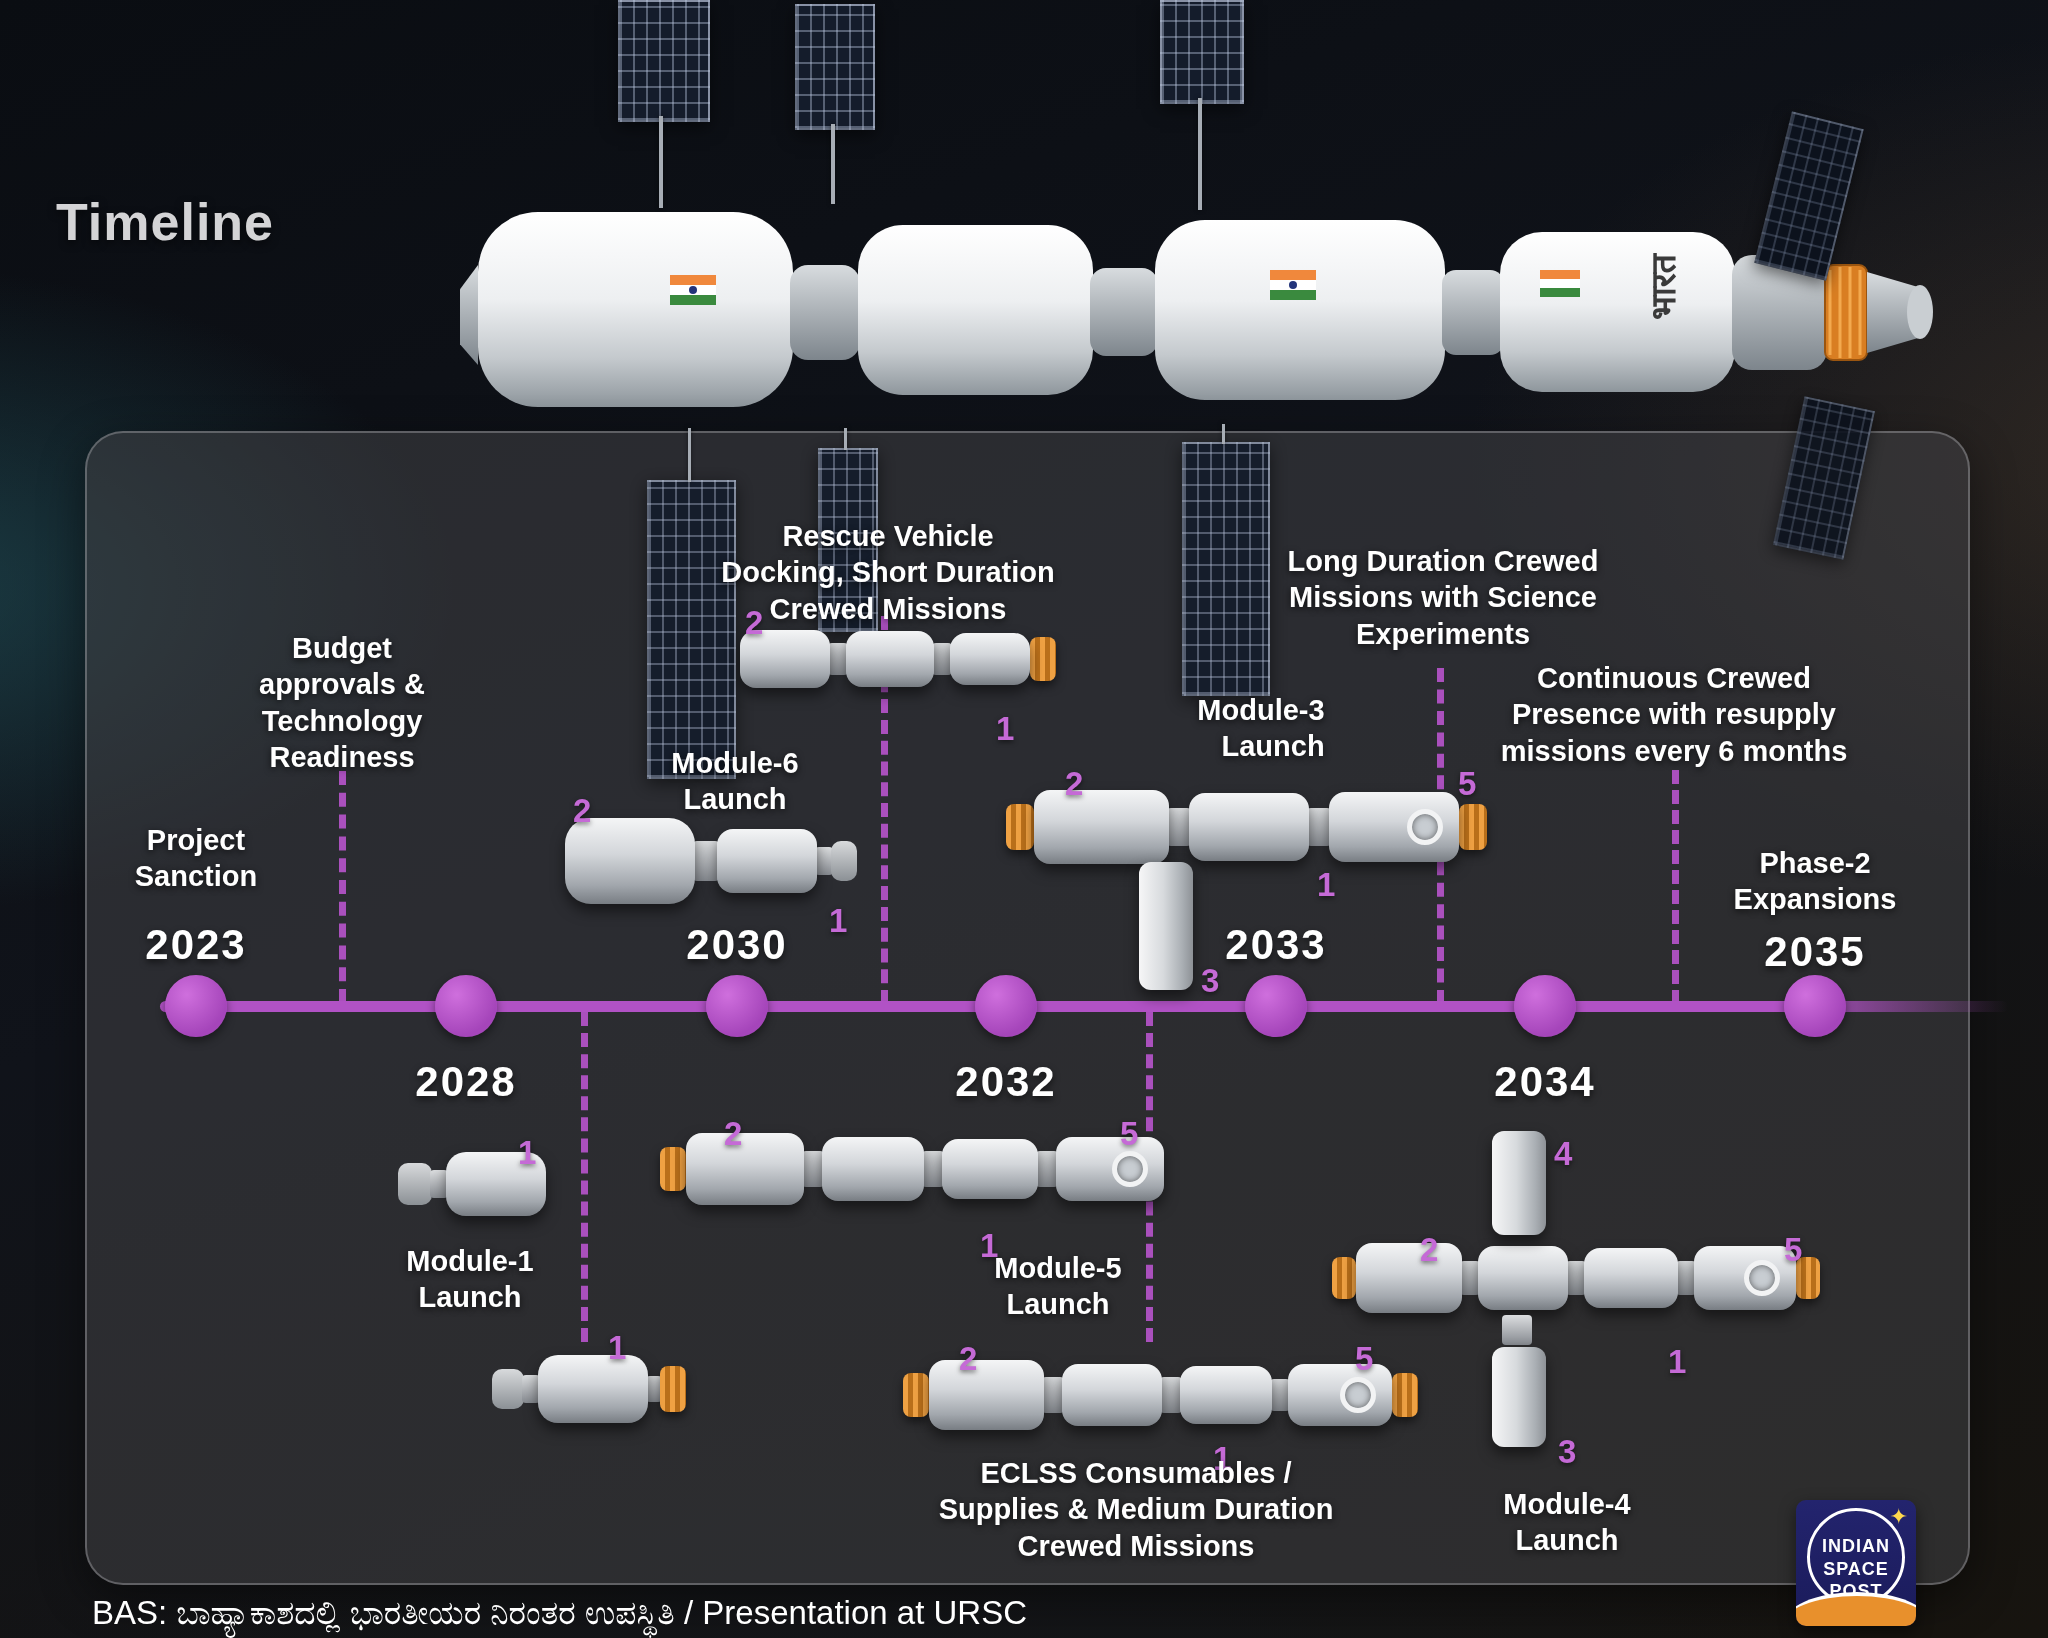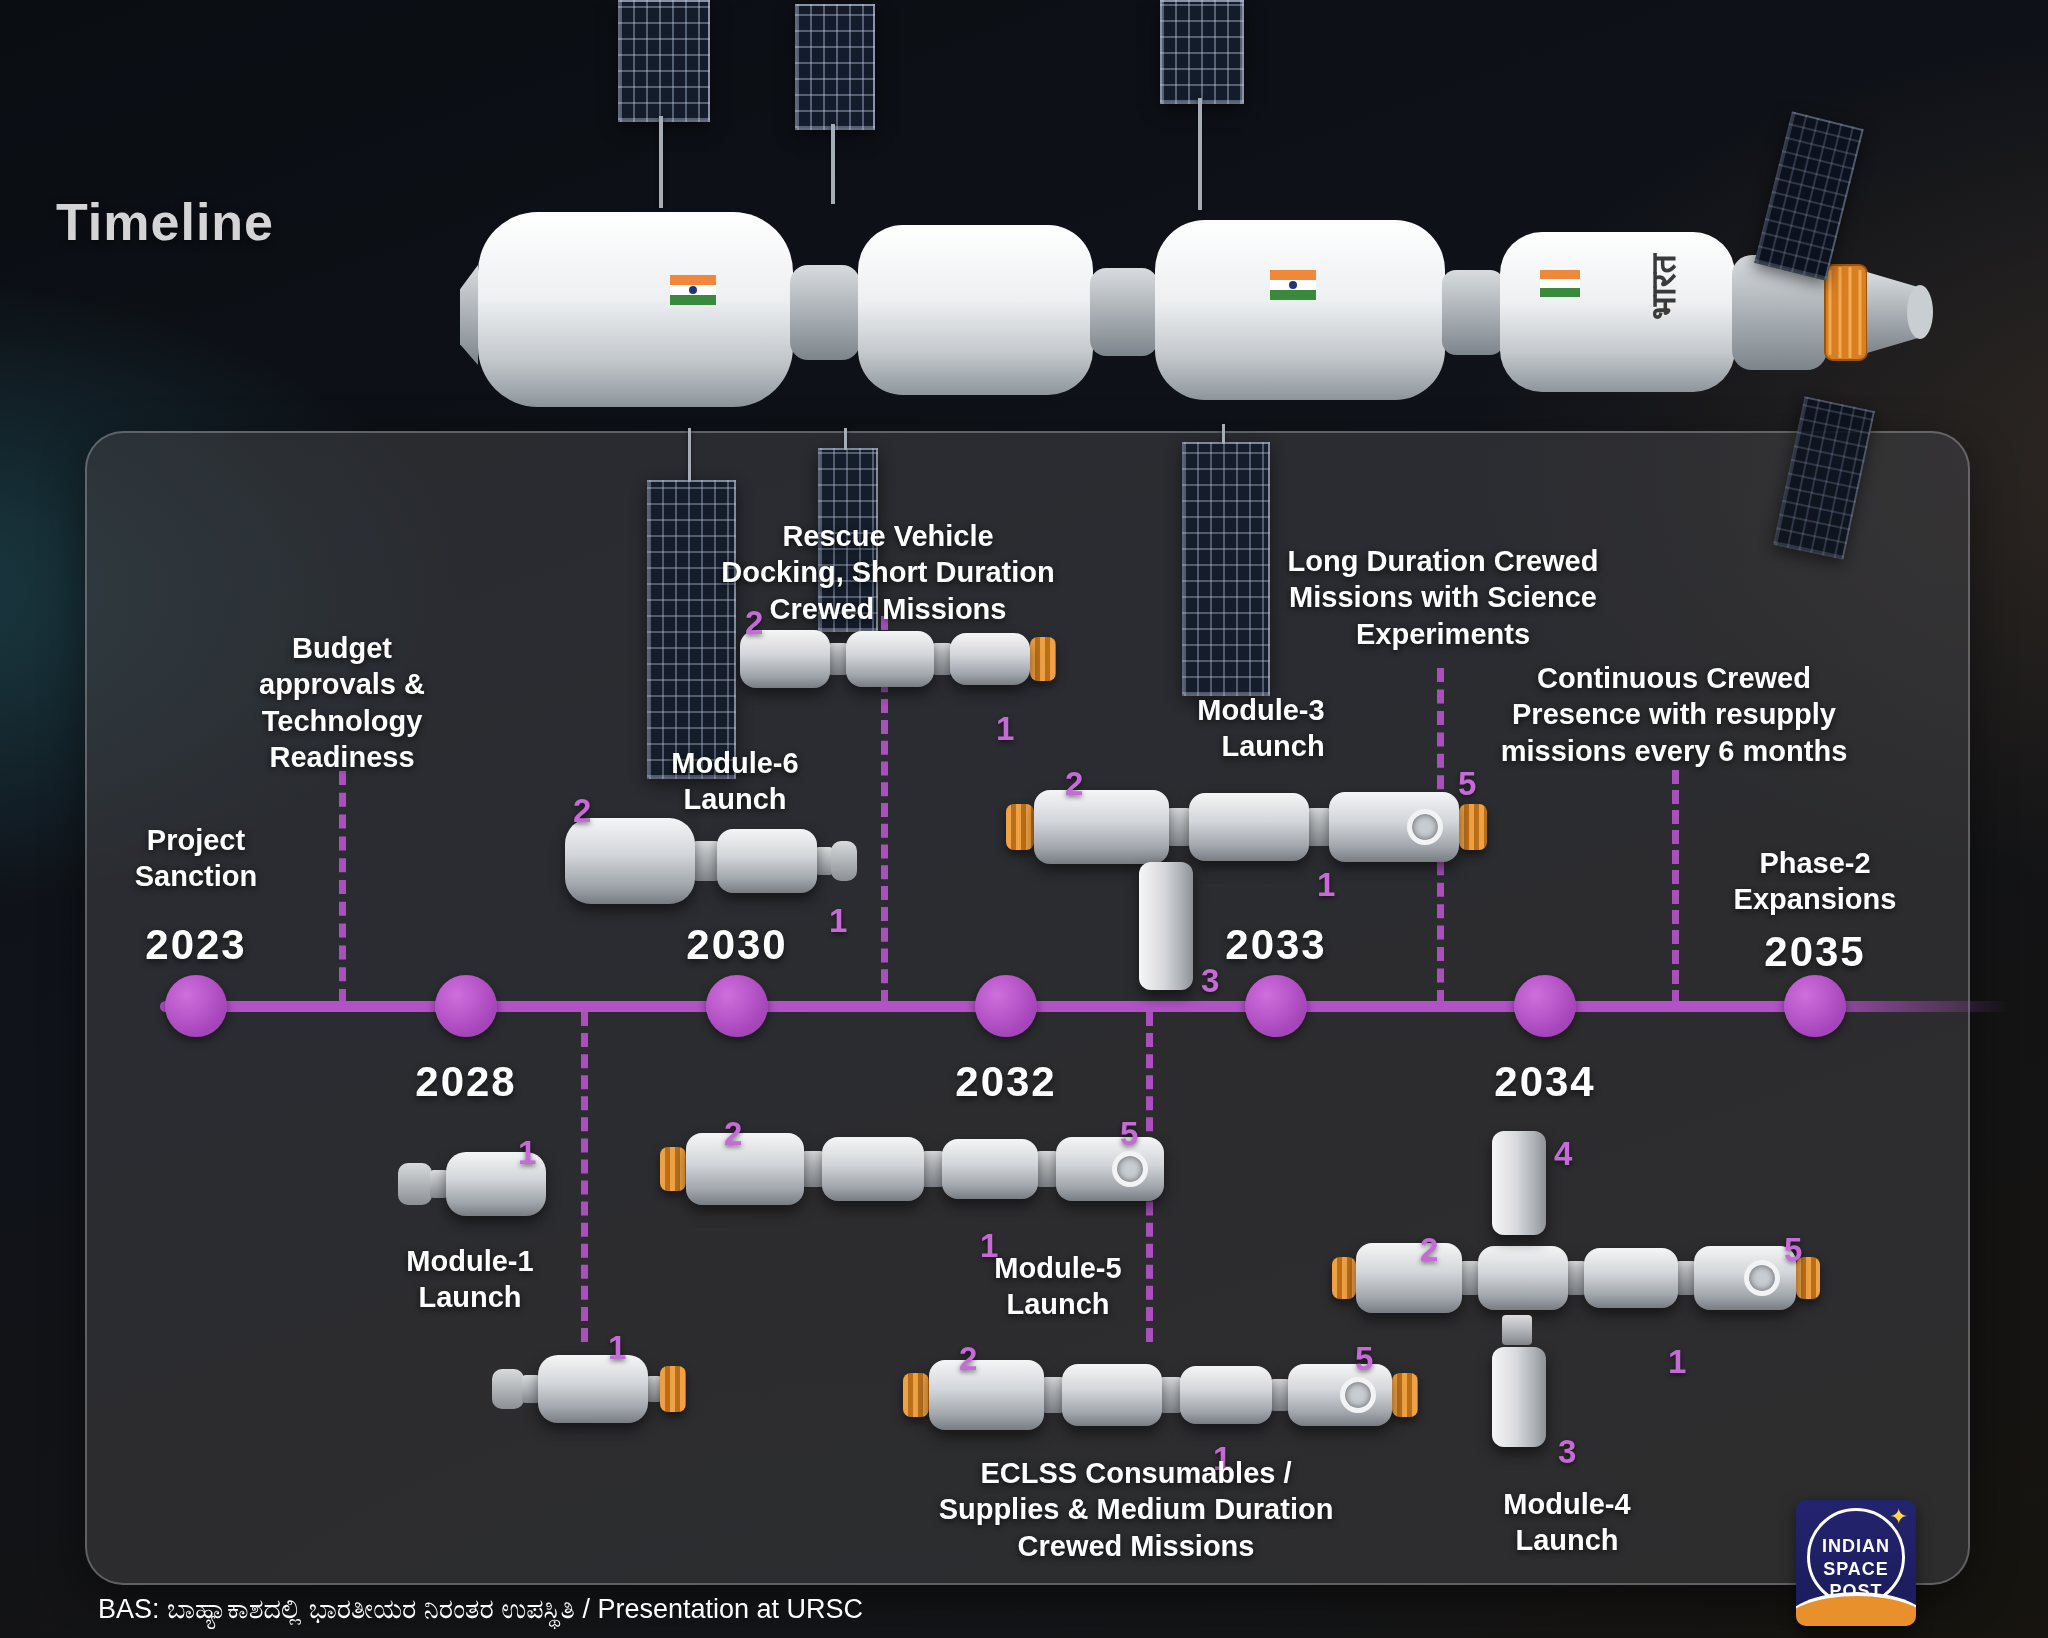--- a/index.html
+++ b/index.html
@@ -56,21 +56,21 @@
   .ecap{background:linear-gradient(180deg,#d8dadc,#8b9095);border-radius:10px;flex:none;}
   .port{position:absolute;width:26px;height:26px;border-radius:50%;right:16px;top:50%;
     transform:translateY(-50%);background:#c8cdd2;border:5px solid #f2f3f4;
     box-shadow:inset 0 0 7px rgba(0,0,0,.55);}
   .vmod{position:absolute;border-radius:12px;
     background:linear-gradient(90deg,#f6f6f7 0%,#d7dadd 45%,#aaafb4 80%,#8d9196 100%);
     box-shadow:0 7px 14px rgba(0,0,0,.5);}
   .num{position:absolute;color:#c56ad6;font-weight:700;font-size:33px;
     text-shadow:0 2px 5px rgba(0,0,0,.55);}
   
-  .footer{position:absolute;left:98px;top:1594px;z-index:7;font-size:27px;color:#fff;}
+  .footer{position:absolute;left:92px;top:1594px;z-index:7;font-size:33px;color:#fff;}
   .logo{position:absolute;left:1796px;top:1500px;width:120px;height:126px;border-radius:10px;
     background:linear-gradient(180deg,#23246e,#1a1b5a);overflow:hidden;z-index:7;
     box-shadow:0 6px 16px rgba(0,0,0,.5);}
   .logo .ring{position:absolute;left:11px;top:8px;width:92px;height:92px;border-radius:50%;
     border:3px solid #fff;}
   .logo .ltxt{position:absolute;left:0;top:26px;width:100%;text-align:center;font-size:18px;
     font-weight:700;line-height:1.25;letter-spacing:1px;color:#fff;margin-top:9px;}
   .logo .planet{position:absolute;left:-14px;bottom:-34px;width:150px;height:64px;
     border-radius:50%;background:#e8902c;border-top:4px solid #fff;}
   .logo .star{position:absolute;right:8px;top:4px;color:#ffd94d;font-size:22px;}

